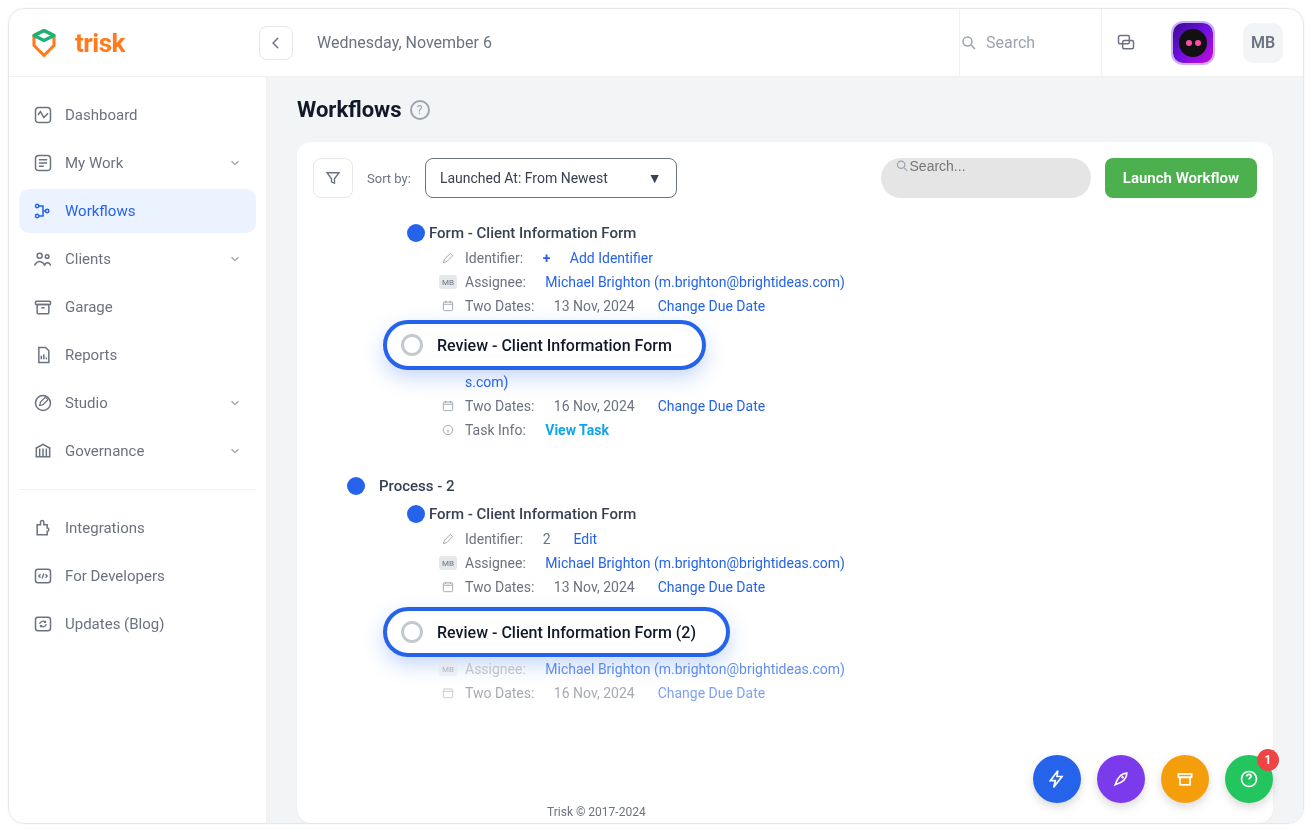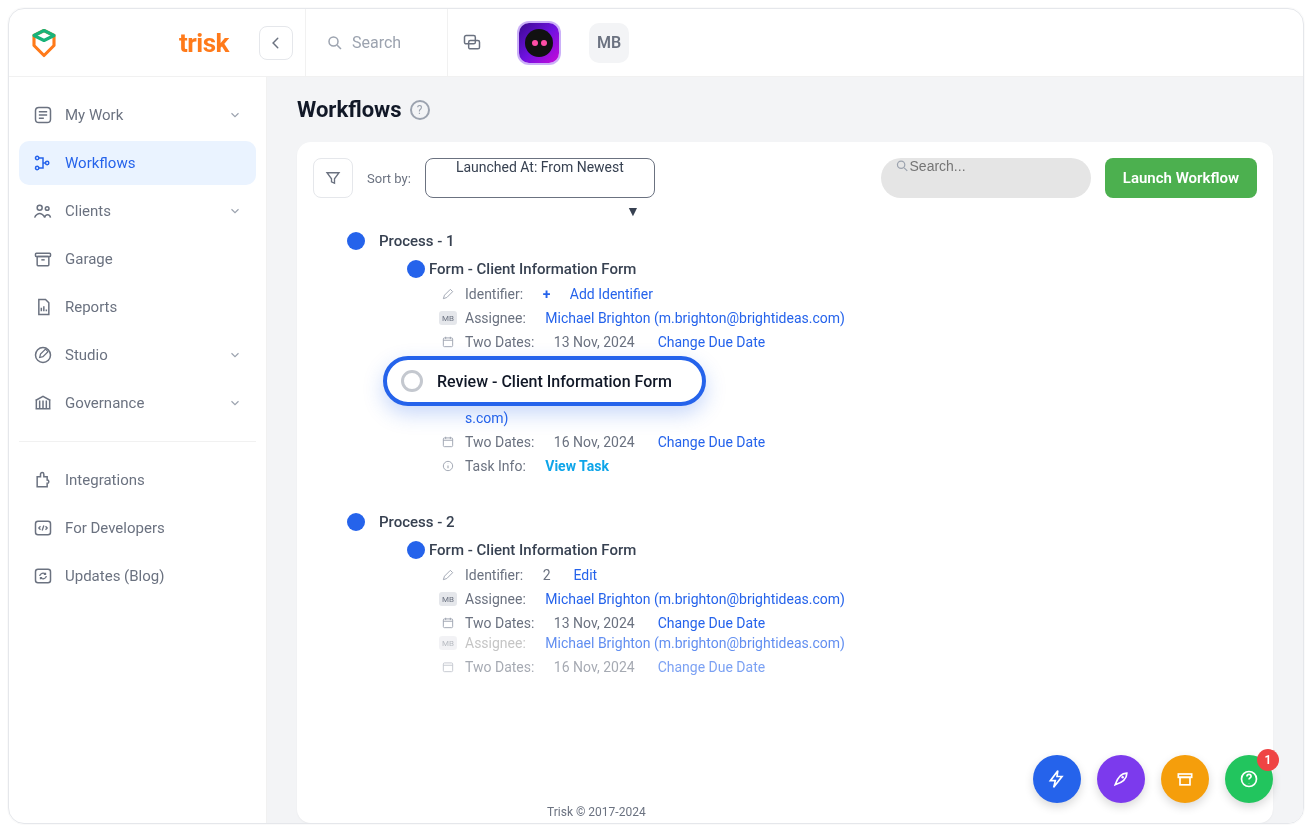--- a/index.html
+++ b/index.html
@@ -1,26 +1,26 @@
 <!DOCTYPE html>
 <html><head>
 <meta charset="utf-8">
 <style>
 * { box-sizing: border-box; margin: 0; padding: 0; }
 body { font-family: -apple-system, BlinkMacSystemFont, "Segoe UI", Roboto, sans-serif; background: #fff; color: #333; }
 
 .frame { width: 1312px; height: 832px; position: relative; padding: 8px; }
 .window { width: 1296px; height: 816px; border-radius: 16px; border:1px solid #e5e7eb; overflow: hidden; display: flex; flex-direction: column; box-shadow: 0 0 0 1px rgba(0,0,0,0.02);}
 .topbar { height: 68px; display: flex; align-items: center; padding: 0 20px; border-bottom: 1px solid #f1f1f1; gap: 12px;}
-.logo { display:flex; align-items:center; gap:16px; width:200px;justify-content:space-between;}
+.logo { display:flex; align-items:center; gap:16px; width:200px;}
 .logo svg { flex:none;}
 .logo-text { font-size: 26px; font-weight: 700; color:#ff7a1a; letter-spacing:-0.5px;}
 .back-btn { width:34px; height:34px; border:1px solid #e5e7eb; border-radius:8px; display:flex; align-items:center; justify-content:center; color:#6b7280; cursor:pointer; margin-left:18px;}
 .date { margin-left: 12px; font-size: 16px; color:#6b7280; flex:auto;}
-.top-search { display:flex; align-items:center; gap:8px; color:#9ca3af; border-left:1px solid #f1f1f1; padding-left:20px; height:100%; width:130px; cursor:pointer;}
+.top-search { display:flex; align-items:center; gap:8px; color:#9ca3af; border-left:1px solid #f1f1f1; height:100%; width:130px; cursor:pointer;}
 .top-icon-btn { width:48px; display:flex; align-items:center; justify-content:center; border-left:1px solid #f1f1f1; height:100%; color:#6b7280; cursor:pointer;}
 .ai-btn { width:40px; height:40px; border-radius:10px; background:linear-gradient(135deg,#3b0a8f,#6e11e0,#c80bd9); margin-left:12px; box-shadow:0 0 0 2px rgba(124,58,237,0.4); display:flex; align-items:center; justify-content:center; cursor:pointer;}
 .ai-inner{ width:28px;height:28px;border-radius:50%; background:#111; display:flex;align-items:center;justify-content:center;}
 .ai-eyes{display:flex;gap:3px;}
 .ai-eye{width:6px;height:6px;border-radius:50%;background:#ff4da6;}
 .avatar-top { width:40px;height:40px;border-radius:10px;background:#f3f4f6;display:flex;align-items:center;justify-content:center;font-weight:600;color:#6b7280;margin-left:18px; cursor:pointer;}
 
 .body { flex:auto; display:flex; min-height:0;}
 .sidebar { width:258px; flex:none; border-right:1px solid #f1f1f1; padding:16px 10px; display:flex; flex-direction:column; gap:4px;}
 .nav-item { display:flex; align-items:center; gap:12px; padding:12px 14px; border-radius:10px; color:#6b7280; font-size:15px; cursor:pointer; position:relative;}
@@ -32,21 +32,21 @@
 
 .main { flex:auto; background:#f3f4f6; display:flex; flex-direction:column; min-width:0; position:relative;}
 .page-head { padding:20px 30px 0; display:flex; align-items:center; gap:8px;}
 .page-title { font-size:22px; font-weight:700; color:#111827;}
 .help-circ{width:20px;height:20px;border:2px solid #9ca3af;border-radius:50%;display:flex;align-items:center;justify-content:center;font-size:12px;color:#9ca3af;cursor:pointer;}
 
 .card { margin:20px 30px 0; background:#fff; border-radius:14px; flex:auto; box-shadow:0 1px 2px rgba(0,0,0,0.04); display:flex; flex-direction:column; min-height:0;}
 .toolbar { display:flex; align-items:center; padding:16px; gap:14px;}
 .filter-btn{width:40px;height:40px;border:1px solid #e5e7eb;border-radius:8px;display:flex;align-items:center;justify-content:center;color:#6b7280;cursor:pointer;}
 .sort-label{font-size:13px;color:#6b7280;}
-.sort-select{border:1px solid #6b7280;border-radius:8px;height:40px;padding:0 14px;display:flex;align-items:center;gap:28px;cursor:pointer;font-size:14px;color:#374151;min-width:230px;flex-direction:column;}
+.sort-select{border:1px solid #6b7280;border-radius:8px;height:40px;padding:0 14px;display:flex;align-items:center;gap:40px;cursor:pointer;font-size:14px;color:#374151;min-width:230px;}
 .sort-select .caret{margin-left:auto;}
 .spacer{flex:auto;}
 .search-box{height:40px;width:210px;border-radius:999px;background:#e5e5e5;display:flex;align-items:flex-start;padding:0 14px;color:#9ca3af;}
 .search-box input{border:none;background:transparent;outline:none;font-size:14px;width:100%;color:#374151;}
 .launch-btn{height:40px;padding:0 18px;border-radius:8px;background:#4cb04f;color:#fff;font-weight:600;font-size:15px;display:flex;align-items:center;cursor:pointer;}
 
 .list { padding:0 20px 40px 50px; overflow:hidden; position:relative;}
 .process-title{display:flex;align-items:center;gap:14px;margin-top:18px;}
 .dot{width:18px;height:18px;border-radius:50%;background:#2563eb;flex:none;}
 .ptxt{font-size:15px;color:#374151;font-weight:500;}
@@ -83,20 +83,21 @@
         <path d="M12 2 L20 6 V14 L12 22 L4 14 V6 Z" fill="none" stroke="#ff7a1a" stroke-width="2.5" stroke-linejoin="round"></path>
         <path d="M12 2 L20 6 L12 10 L4 6 Z" fill="none" stroke="#19b37a" stroke-width="2.5" stroke-linejoin="round"></path>
       </svg>
       <span class="logo-text">trisk</span>
     </div>
     <div class="back-btn">
       <svg width="14" height="14" viewBox="0 0 24 24">
             <path d="M15 4 L7 12 L15 20" stroke="currentColor" stroke-width="2.5" fill="none" stroke-linecap="round"></path>
           </svg>
     </div>
+    <div class="date">Wednesday, November 6</div>
     <div class="top-search">
       <svg width="18" height="18" viewBox="0 0 24 24">
             <circle cx="10" cy="10" r="6" stroke="currentColor" stroke-width="2" fill="none"></circle>
             <path d="M15 15 L20 20" stroke="currentColor" stroke-width="2"></path>
           </svg>
       <span>Search</span>
     </div>
     <div class="top-icon-btn">
       <svg width="20" height="20" viewBox="0 0 24 24">
             <rect x="3" y="3" width="13" height="10" rx="2" stroke="currentColor" stroke-width="1.8" fill="none"></rect>
@@ -110,20 +111,29 @@
               <div class="ai-eye"></div>
             </div>
           </div>
     </div>
     <div class="avatar-top">MB</div>
   </div>
 
   <div class="body">
 
     <div class="sidebar">
+      <div class="nav-item">
+        <span class="ico">
+              <svg width="20" height="20" viewBox="0 0 24 24">
+                <rect x="3" y="3" width="18" height="18" rx="4" stroke="currentColor" stroke-width="1.8" fill="none"></rect>
+                <path d="M6 12 L9 8 L13 15 L18 10" stroke="currentColor" stroke-width="1.8" fill="none"></path>
+              </svg>
+            </span>
+        <span>Dashboard</span>
+      </div>
       <div class="nav-item">
         <span class="ico">
               <svg width="20" height="20" viewBox="0 0 24 24">
                 <rect x="3" y="3" width="18" height="18" rx="4" stroke="currentColor" stroke-width="1.8" fill="none"></rect>
                 <path d="M7 8h10M7 12h10M7 16h6" stroke="currentColor" stroke-width="1.8"></path>
               </svg>
             </span>
         <span>My Work</span>
         <span class="chev">
               <svg width="14" height="14" viewBox="0 0 24 24">
@@ -259,24 +269,20 @@
                   <circle cx="10" cy="10" r="6" stroke="currentColor" stroke-width="2" fill="none"></circle>
                   <path d="M15 15L20 20" stroke="currentColor" stroke-width="2"></path>
                 </svg>
             <input placeholder="Search..." style="">
           </div>
           <div class="launch-btn">Launch Workflow</div>
         </div>
 
         <div class="list">
 
-          <div class="process-title">
-            <div class="dot"></div>
-            <div class="ptxt">Process - 1</div>
-          </div>
           <div class="sub">
             <div class="sub-title">
               <div class="dot"></div>
               <div class="ptxt">Form - Client Information Form</div>
             </div>
             <div class="meta"><span class="mi">
                     <svg width="14" height="14" viewBox="0 0 24 24">
                       <path d="M4 20l2-6L16 4l4 4L10 18l-6 2z" stroke="currentColor" stroke-width="1.6" fill="none"></path>
                     </svg>
                   </span><span>Identifier:</span>&nbsp;<span class="plus">+</span>&nbsp;<span class="link">Add Identifier</span></div>
@@ -327,20 +333,26 @@
                     </svg>
                   </span><span>Identifier:</span>&nbsp;<span>2</span>&nbsp;&nbsp;<span class="link">Edit</span></div>
             <div class="meta"><span class="mb-avatar">MB</span><span>Assignee:</span>&nbsp;<span class="link">Michael Brighton (m.brighton@brightideas.com)</span></div>
             <div class="meta"><span class="mi">
                     <svg width="14" height="14" viewBox="0 0 24 24">
                       <rect x="4" y="5" width="16" height="15" rx="2" stroke="currentColor" stroke-width="1.6" fill="none"></rect>
                       <path d="M4 9h16M8 3v4M16 3v4" stroke="currentColor" stroke-width="1.6"></path>
                     </svg>
                   </span><span>Two Dates:</span>&nbsp;<span>13 Nov, 2024</span>&nbsp;&nbsp;<span class="link">Change Due Date</span></div>
 
+            <div style="margin-top:12px;margin-left:-24px;">
+              <div class="highlight">
+                <div class="odot2"></div>
+                <div class="htxt">Review - Client Information Form (2)</div>
+              </div>
+            </div>
             <div class="meta" style="margin-top:4px;opacity:0.8;"><span class="mb-avatar" style="opacity:.6">MB</span><span style="color:#b7b7b7;text-decoration:line-through;text-decoration-color:transparent;">Assignee:</span>&nbsp;<span class="link" style="opacity:.9">Michael Brighton (m.brighton@brightideas.com)</span></div>
             <div class="meta" style="opacity:.6;"><span class="mi">
                     <svg width="14" height="14" viewBox="0 0 24 24">
                       <rect x="4" y="5" width="16" height="15" rx="2" stroke="currentColor" stroke-width="1.6" fill="none"></rect>
                       <path d="M4 9h16" stroke="currentColor" stroke-width="1.6"></path>
                     </svg>
                   </span><span>Two Dates:</span>&nbsp;<span>16 Nov, 2024</span>&nbsp;&nbsp;<span class="link">Change Due Date</span></div>
           </div>
 
         </div>

